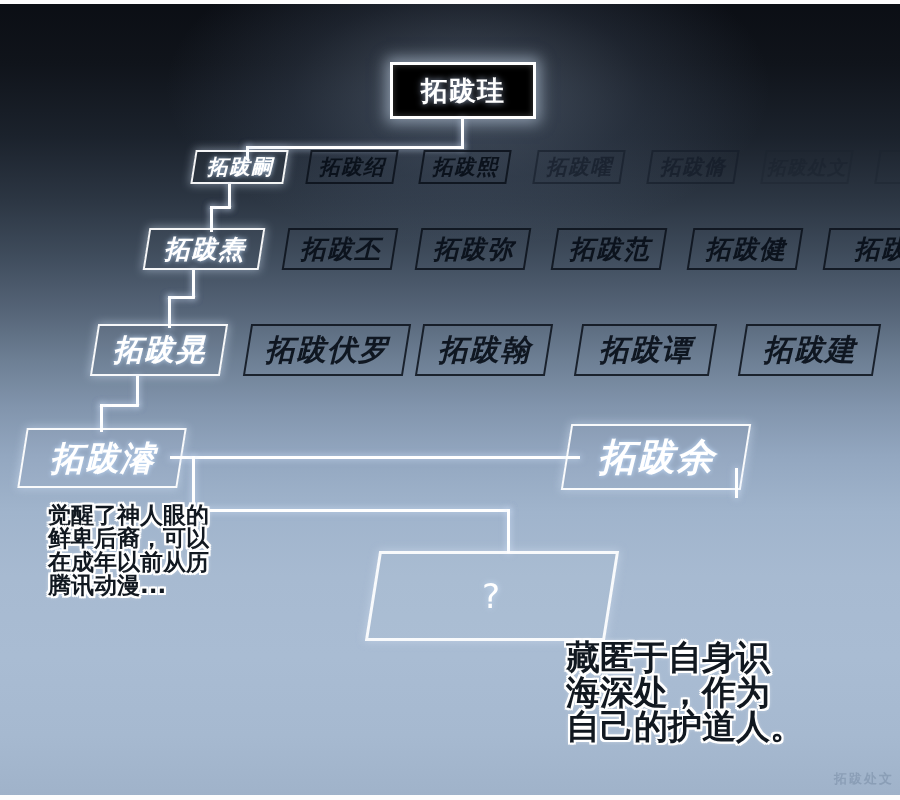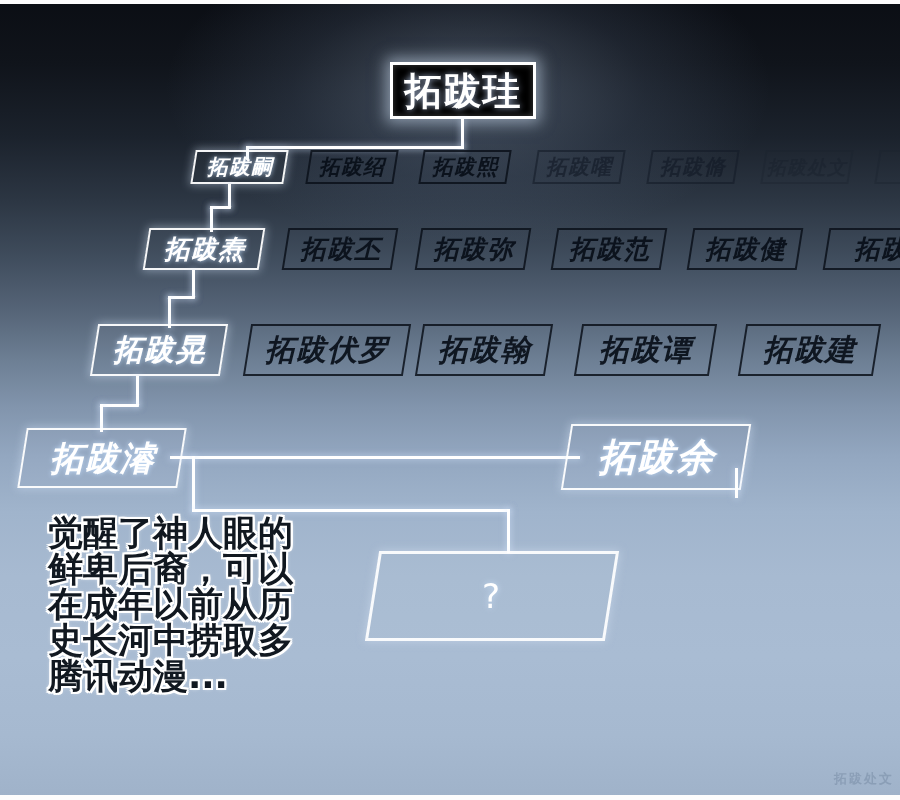--- a/index.html
+++ b/index.html
@@ -101,40 +101,40 @@
     line-height:1.02;
     letter-spacing:0px;
     text-shadow:
       -2px -2px 0 #ffffff, 2px -2px 0 #ffffff,
       -2px  2px 0 #ffffff, 2px  2px 0 #ffffff,
        0px -2px 0 #ffffff, 0px  2px 0 #ffffff,
       -2px  0px 0 #ffffff, 2px  0px 0 #ffffff,
        0 0 5px #ffffff;
   }
   .caption .ln{display:block;}
-  #caption-left{left:48px;top:516px;font-size:35px;width:330px;}
+  #caption-left{left:48px;top:504px;font-size:23px;width:330px;}
   #caption-right{left:566px;top:640px;font-size:34px;width:330px;text-align:left;}
 
   
   #watermark{
     position:absolute;right:6px;bottom:12px;
     font-size:13px;color:rgba(120,140,165,0.55);
     letter-spacing:2px;font-weight:700;
   }
 </style>
 </head>
 <body>
 
 <div id="stage">
 
   <div class="edge-strip edge-top"></div>
   <div class="edge-strip edge-bottom"></div>
 
   <div class="node root" id="root-node" style="left:390px;top:62px;width:146px;height:57px;">
-    <span class="lbl" style="font-size:38px;">拓跋珪</span>
+    <span class="lbl" style="font-size:27px;">拓跋珪</span>
   </div>
 
   <div class="conn v" style="left:461px;top:119px;width:3px;height:30px;"></div>
   <div class="conn h" style="left:246px;top:146px;width:218px;height:3px;"></div>
   <div class="conn v" style="left:246px;top:146px;width:3px;height:14px;"></div>
 
   <div class="node lit" style="left:193px;top:150px;width:93px;height:34px;">
     <span class="lbl" style="font-size:21px;">拓跋嗣</span>
   </div>
   <div class="node dim" style="left:308px;top:150px;width:88px;height:34px;">
@@ -219,20 +219,24 @@
   <div class="conn v" style="left:735px;top:468px;width:3px;height:30px;"></div>
 
   <div class="node unknown" style="left:372px;top:551px;width:240px;height:90px;">
     <span class="lbl">?</span>
   </div>
 
   <div class="caption" id="caption-left">
     <span class="ln">觉醒了神人眼的</span>
     <span class="ln">鲜卑后裔，可以</span>
     <span class="ln">在成年以前从历</span>
-    <span class="ln">史长河中捞取多</span>
     <span class="ln">腾讯动漫...</span>
   </div>
 
+  <div class="caption" id="caption-right">
+    <span class="ln">藏匿于自身识</span>
+    <span class="ln">海深处，作为</span>
+    <span class="ln">自己的护道人。</span>
+  </div>
 
   <div id="watermark">拓跋处文</div>
 
 </div>
 
 </body></html>

